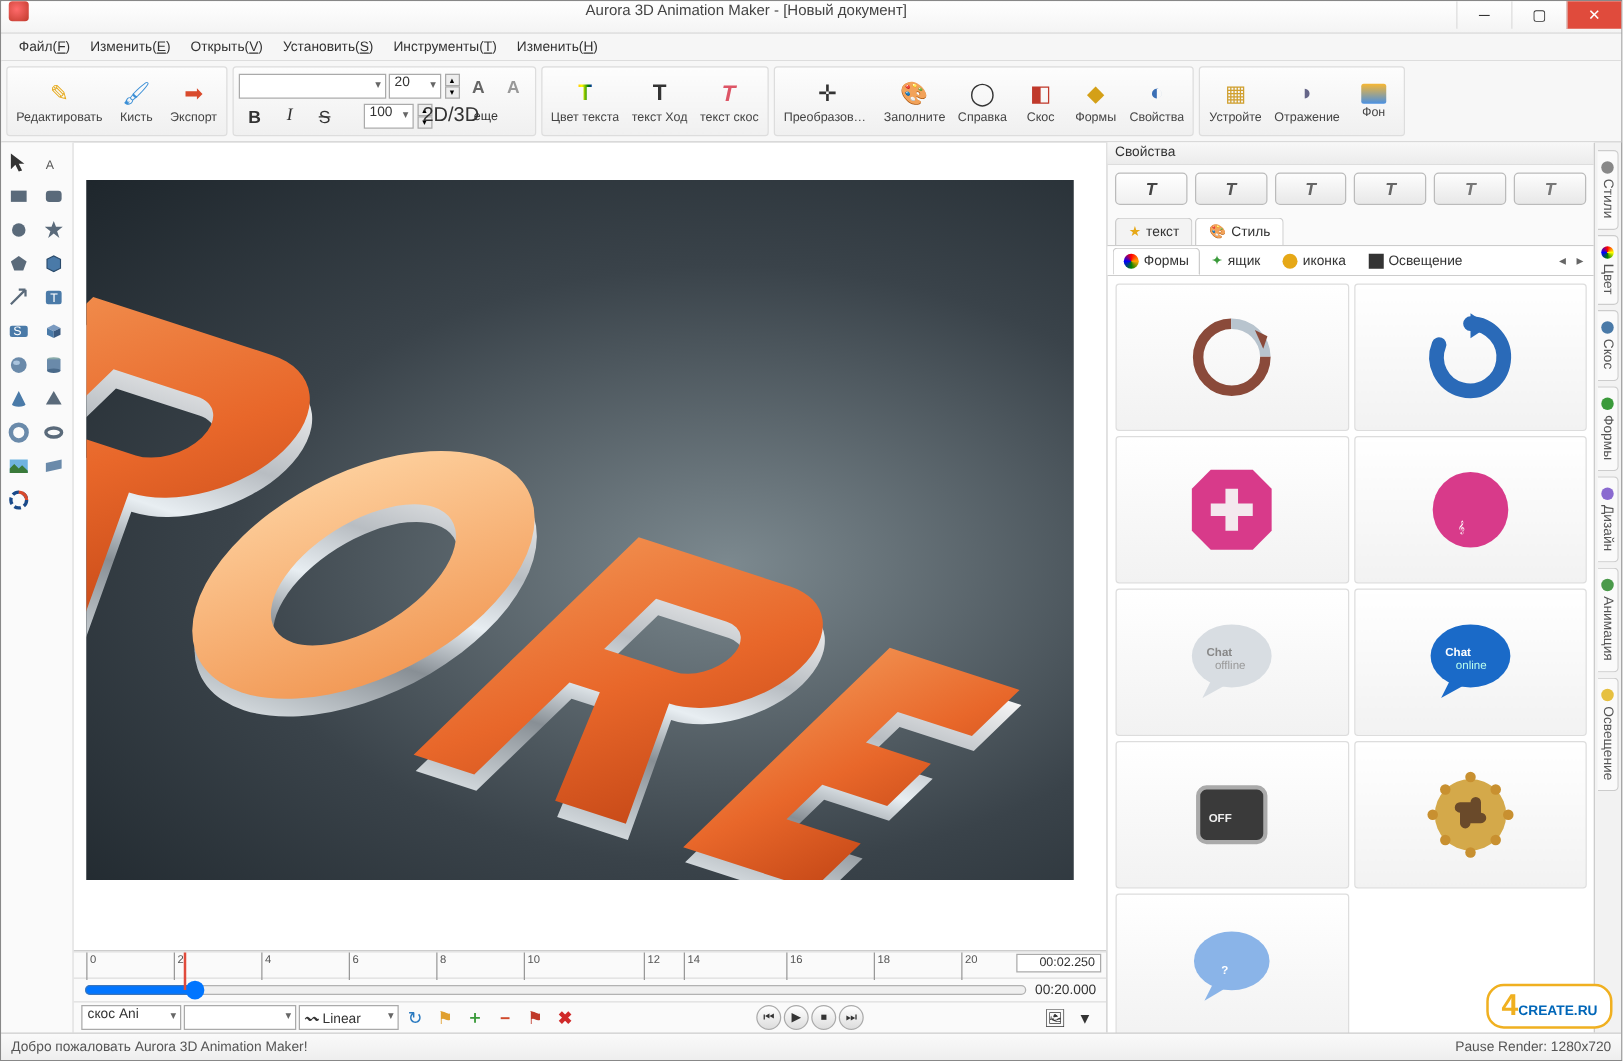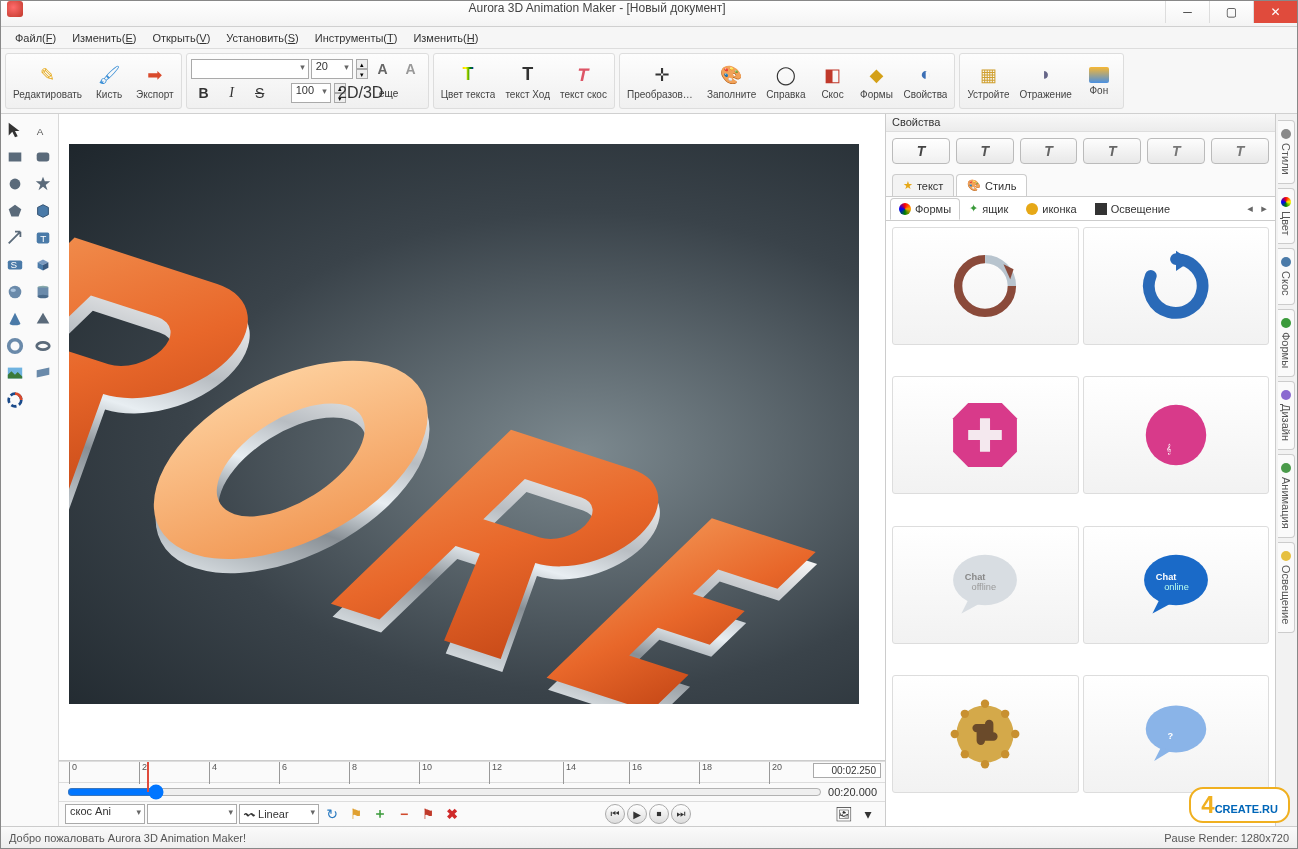--- a/index.html
+++ b/index.html
@@ -378,22 +378,22 @@
       </div>
 
       <div class="timeline">
         <div class="ruler">
           <div class="tick" style="left:10px">0</div>
           <div class="tick" style="left:80px">2</div>
           <div class="tick" style="left:150px">4</div>
           <div class="tick" style="left:220px">6</div>
           <div class="tick" style="left:290px">8</div>
           <div class="tick" style="left:360px">10</div>
-          <div class="tick" style="left:430px">12</div>
-          <div class="tick" style="left:504px">14</div>
+          <div class="tick" style="left:456px">12</div>
+          <div class="tick" style="left:488px">14</div>
           <div class="tick" style="left:570px">16</div>
           <div class="tick" style="left:640px">18</div>
           <div class="tick" style="left:710px">20</div>
           <div class="marker" style="left:88px"></div>
           <div class="timecode" style="top:1px">00:02.250</div>
         </div>
         <div class="slider-row">
           <input type="range" min="0" max="100" value="11" style="">
           <div class="timecode" style="position:static;margin-left:6px">00:20.000</div>
         </div>
@@ -510,20 +510,26 @@
         <div class="shape-cell">
             <svg viewBox="0 0 100 100">
               <ellipse cx="50" cy="44" rx="38" ry="30" fill="#1a6ac8"></ellipse>
               <path d="M30 68l-8 16 22-12z" fill="#1a6ac8"></path>
               <text x="26" y="44" font-size="15" font-weight="bold" fill="#fff">Chat</text>
               <text x="36" y="56" font-size="8" fill="#bfe">online</text>
             </svg>
           </div>
         <div class="shape-cell">
             <svg viewBox="0 0 100 100">
+              <rect x="18" y="24" width="64" height="52" rx="8" fill="#3a3a3a" stroke="#aaa" stroke-width="4"></rect>
+              <text x="28" y="57" font-size="20" font-weight="bold" fill="#eee">OFF</text>
+            </svg>
+          </div>
+        <div class="shape-cell">
+            <svg viewBox="0 0 100 100">
               <circle cx="50" cy="50" r="34" fill="#d4a94a"></circle>
               <g fill="#c89030">
                 <circle cx="50" cy="14" r="5"></circle>
                 <circle cx="50" cy="86" r="5"></circle>
                 <circle cx="14" cy="50" r="5"></circle>
                 <circle cx="86" cy="50" r="5"></circle>
                 <circle cx="26" cy="26" r="5"></circle>
                 <circle cx="74" cy="26" r="5"></circle>
                 <circle cx="26" cy="74" r="5"></circle>
                 <circle cx="74" cy="74" r="5"></circle>

